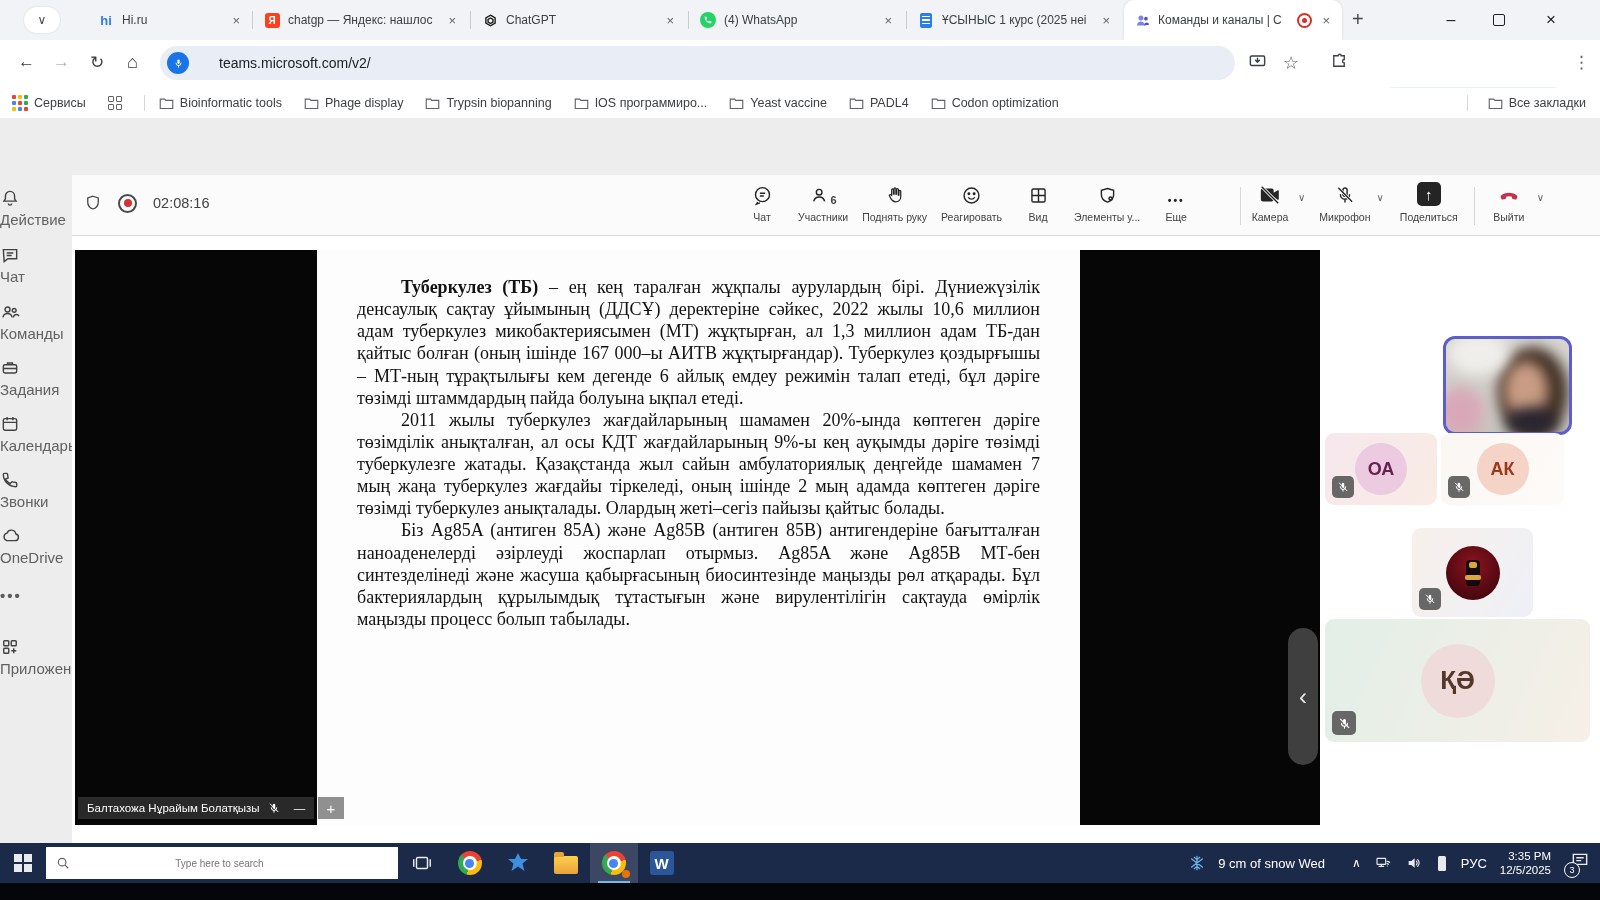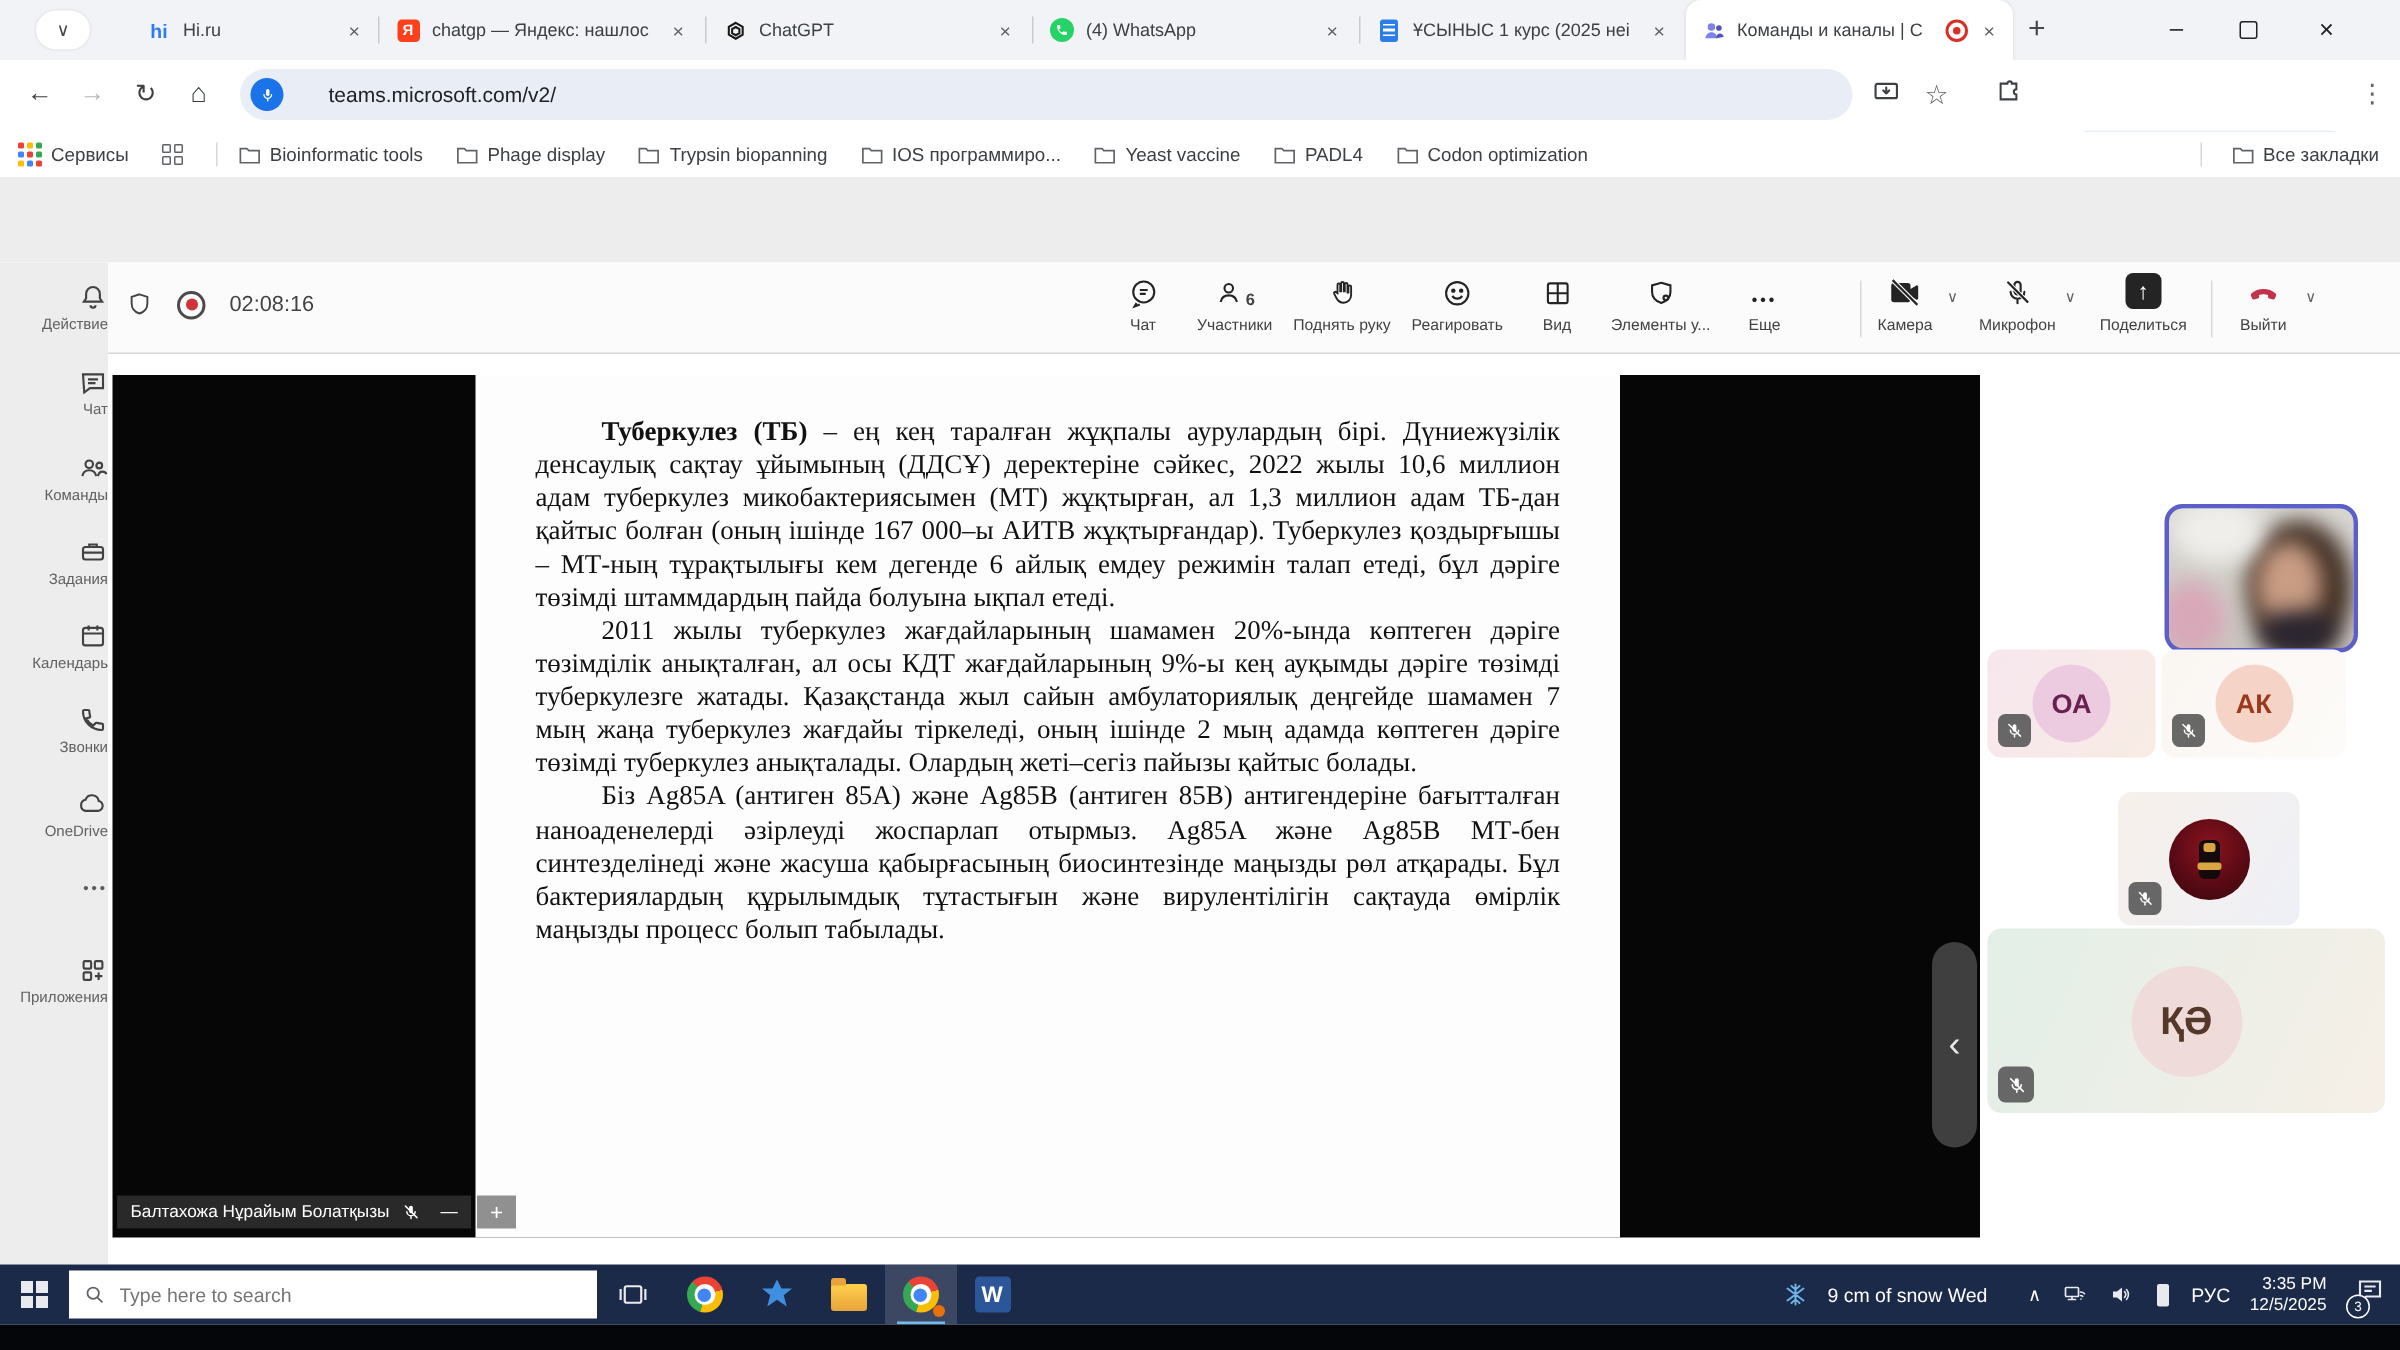--- a/index.html
+++ b/index.html
@@ -68,21 +68,21 @@
   .tb-center{position:absolute;left:668px;top:9px;display:flex;gap:14px;}
   .tbtn{display:flex;flex-direction:column;align-items:center;gap:5px;font-size:10.5px;color:#424242;min-width:44px;}
   .tbtn .ic{height:22px;display:flex;align-items:flex-end;}
   .vline{position:absolute;top:12px;width:1px;height:38px;background:#d8d8d8;}
   .tb-right{position:absolute;left:1176px;top:9px;display:flex;align-items:flex-start;gap:6px;}
   .chev{font-size:10px;color:#616161;margin-top:8px;}
   .sharebox{width:24px;height:24px;background:#242424;border-radius:5px;color:#fff;font-size:15px;display:flex;align-items:center;justify-content:center;}
 
   
   #rail{position:absolute;left:0;top:175px;width:72px;height:668px;background:#ededed;}
-  .rail-item{position:absolute;left:0;width:72px;display:flex;flex-direction:column;align-items:flex-end;gap:3px;color:#616161;font-size:10px;}
+  .rail-item{position:absolute;left:0;width:72px;display:flex;flex-direction:column;align-items:flex-start;gap:3px;color:#616161;font-size:15px;}
 
   
   #stage{position:absolute;left:72px;top:236px;width:1528px;height:607px;background:#fff;}
   #share{position:absolute;left:3px;top:14px;width:1245px;height:575px;background:#060606;}
   #slide{position:absolute;left:242px;top:0;width:763px;height:575px;background:#fdfdfd;color:#111;}
   #slide h1{margin:30px 0 0 0;text-align:center;font-family:"Liberation Serif",serif;font-size:30px;letter-spacing:.5px;}
   .slidebody{margin:26px 40px 0 40px;font-family:"Liberation Serif",serif;font-size:18px;line-height:1.23;text-align:justify;}
   .slidebody p{margin:0;text-indent:44px;}
   #namelabel{position:absolute;left:3px;bottom:6px;height:22px;background:rgba(45,45,45,.92);display:flex;align-items:center;gap:8px;padding:0 9px;color:#fff;font-size:11.5px;}
   #zoomplus{position:absolute;left:243px;bottom:6px;width:26px;height:22px;background:rgba(125,125,125,.85);color:#fff;font-size:15px;display:flex;align-items:center;justify-content:center;}
@@ -93,21 +93,21 @@
   .initc{position:absolute;inset:0;margin:auto;border-radius:50%;display:flex;align-items:center;justify-content:center;font-weight:600;}
   .mutebadge{position:absolute;left:7px;bottom:7px;width:22px;height:22px;border-radius:5px;background:rgba(88,88,88,.9);display:flex;align-items:center;justify-content:center;}
   .vid-blob{position:absolute;border-radius:50%;filter:blur(7px);}
 
   
   #taskbar{position:absolute;left:0;top:843px;width:1600px;height:40px;background:#1c2a4a;display:flex;align-items:center;}
   #tb-black{position:absolute;left:0;top:883px;width:1600px;height:17px;background:#05060a;}
   .winlogo{display:grid;grid-template-columns:repeat(2,8px);grid-gap:1.5px;margin:0 14px 0 14px;}
   .winlogo i{width:8px;height:8px;background:#e8eaed;}
   #tb-search{width:352px;height:32px;background:#fff;display:flex;align-items:center;gap:8px;padding-left:10px;box-sizing:border-box;}
-  #tb-search input{border:none;outline:none;font-size:13px;color:#a21caf;width:280px;font-family:"Liberation Sans",sans-serif;}
+  #tb-search input{border:none;outline:none;font-size:10px;color:#a21caf;width:280px;font-family:"Liberation Sans",sans-serif;text-align:center;}
   .tb-ico{width:48px;height:40px;display:flex;align-items:center;justify-content:center;position:relative;}
   .tb-ico.active{background:rgba(255,255,255,.14);}
   .tb-ico.active::after{content:"";position:absolute;left:8px;bottom:0;width:32px;height:2.5px;background:#76b9ed;}
   .chrome{width:24px;height:24px;border-radius:50%;background:conic-gradient(from -45deg,#ea4335 0 120deg,#fbbc05 0 240deg,#34a853 0 360deg);position:relative;}
   .chrome::before{content:"";position:absolute;inset:5px;background:#fff;border-radius:50%;}
   .chrome::after{content:"";position:absolute;inset:7.5px;background:#4285f4;border-radius:50%;}
   .badge-dot{position:absolute;right:8px;bottom:5px;width:8px;height:8px;background:#e8710a;border-radius:50%;}
   .folder{width:24px;height:18px;background:linear-gradient(#ffd04a,#e8a33d);border-radius:2px;position:relative;margin-top:4px;}
   .folder::before{content:"";position:absolute;left:0;top:-4px;width:10px;height:5px;background:#e8a33d;border-radius:2px 2px 0 0;}
   .wordico{width:24px;height:24px;background:#2b579a;border-radius:3px;color:#fff;font-weight:bold;font-size:15px;display:flex;align-items:center;justify-content:center;}

